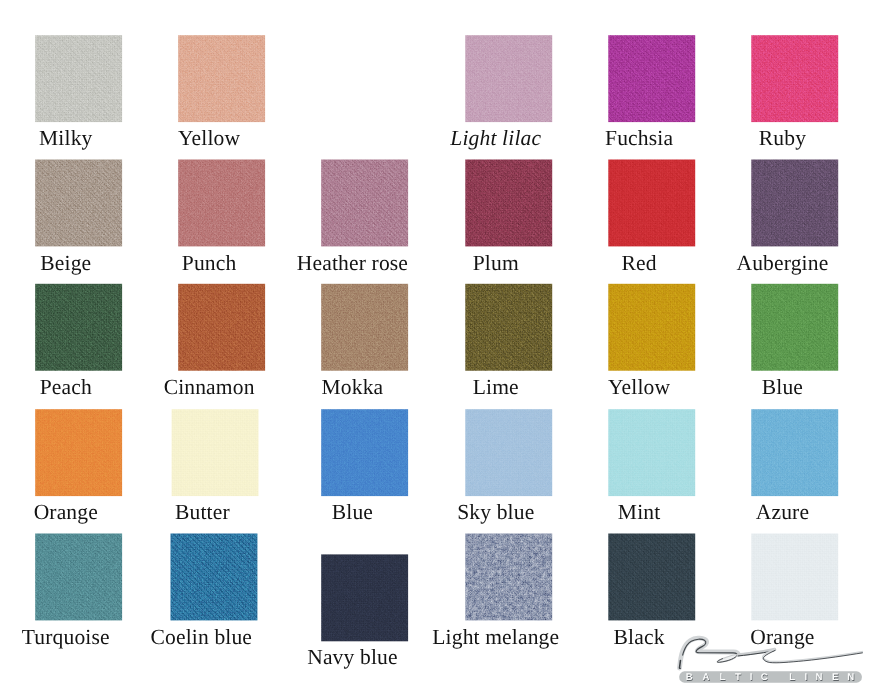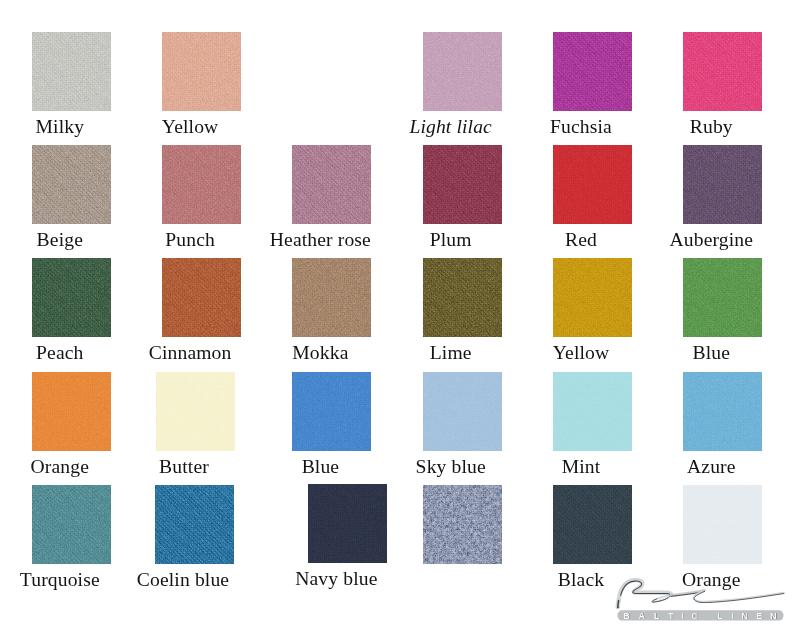--- a/index.html
+++ b/index.html
@@ -243,39 +243,40 @@
     </div>
     <div class="swatch-cell" style="left: 155px; top: 484.6px;">
       <div class="swatch" style="background: rgb(32, 113, 163);">
         <div class="weave" style="background-image: repeating-linear-gradient(90deg, rgba(0, 0, 0, 0.027) 0px, rgba(0, 0, 0, 0.027) 1px, rgba(255, 255, 255, 0.027) 1px, rgba(255, 255, 255, 0.027) 2px), repeating-linear-gradient(0deg, rgba(0, 0, 0, 0.024) 0px, rgba(0, 0, 0, 0.024) 1px, rgba(255, 255, 255, 0.024) 1px, rgba(255, 255, 255, 0.024) 2px), repeating-linear-gradient(45deg, rgba(0, 0, 0, 0.067) 0px, rgba(0, 0, 0, 0.067) 1.2px, rgba(255, 255, 255, 0.067) 1.2px, rgba(255, 255, 255, 0.067) 3px);"></div>
         <svg class="fuzz" style="opacity: 0.224; mix-blend-mode: overlay;">
           <rect width="85" height="85" filter="url(#fnoise)"></rect>
         </svg>
       </div>
       <div class="swatch-label">Coelin blue</div>
     </div>
-    <div class="swatch-cell" style="left: 292.4px; top: 484px; margin-left: 16px;">
+    <div class="swatch-cell" style="left: 292.4px; top: 504px;">
       <div class="swatch" style="background: rgb(43, 50, 71);">
         <div class="weave" style="background-image: repeating-linear-gradient(90deg, rgba(0, 0, 0, 0.01) 0px, rgba(0, 0, 0, 0.01) 1px, rgba(255, 255, 255, 0.01) 1px, rgba(255, 255, 255, 0.01) 2px), repeating-linear-gradient(0deg, rgba(0, 0, 0, 0.01) 0px, rgba(0, 0, 0, 0.01) 1px, rgba(255, 255, 255, 0.01) 1px, rgba(255, 255, 255, 0.01) 2px), repeating-linear-gradient(45deg, rgba(0, 0, 0, 0.008) 0px, rgba(0, 0, 0, 0.008) 1.2px, rgba(255, 255, 255, 0.008) 1.2px, rgba(255, 255, 255, 0.008) 3px);"></div>
         <svg class="fuzz" style="opacity: 0.112; mix-blend-mode: overlay;">
           <rect width="85" height="85" filter="url(#fnoise)"></rect>
         </svg>
       </div>
       <div class="swatch-label">Navy blue</div>
     </div>
     <div class="swatch-cell" style="left: 422.7px; top: 484.6px;">
       <div class="swatch" style="background: rgb(142, 152, 177);">
         <div class="weave" style="background-image: repeating-linear-gradient(90deg, rgba(0, 0, 0, 0.03) 0px, rgba(0, 0, 0, 0.03) 1px, rgba(255, 255, 255, 0.03) 1px, rgba(255, 255, 255, 0.03) 2px), repeating-linear-gradient(0deg, rgba(0, 0, 0, 0.027) 0px, rgba(0, 0, 0, 0.027) 1px, rgba(255, 255, 255, 0.027) 1px, rgba(255, 255, 255, 0.027) 2px);"></div>
         <svg class="fuzz" style="opacity: 0.28; mix-blend-mode: overlay;">
           <rect width="85" height="85" filter="url(#fnoise)"></rect>
         </svg>
         <svg class="fuzz" style="opacity: 0.34; mix-blend-mode: overlay;">
           <rect width="85" height="85" filter="url(#fmottle)"></rect>
         </svg>
       </div>
+      <div class="swatch-label">Light melange</div>
     </div>
     <div class="swatch-cell" style="left: 553px; top: 484.6px;">
       <div class="swatch" style="background: rgb(48, 64, 74);">
         <div class="weave" style="background-image: repeating-linear-gradient(90deg, rgba(0, 0, 0, 0.016) 0px, rgba(0, 0, 0, 0.016) 1px, rgba(255, 255, 255, 0.016) 1px, rgba(255, 255, 255, 0.016) 2px), repeating-linear-gradient(0deg, rgba(0, 0, 0, 0.01) 0px, rgba(0, 0, 0, 0.01) 1px, rgba(255, 255, 255, 0.01) 1px, rgba(255, 255, 255, 0.01) 2px), repeating-linear-gradient(45deg, rgba(0, 0, 0, 0.024) 0px, rgba(0, 0, 0, 0.024) 1.2px, rgba(255, 255, 255, 0.024) 1.2px, rgba(255, 255, 255, 0.024) 3px);"></div>
         <svg class="fuzz" style="opacity: 0.119; mix-blend-mode: overlay;">
           <rect width="85" height="85" filter="url(#fnoise)"></rect>
         </svg>
       </div>
       <div class="swatch-label">Black</div>
     </div>

